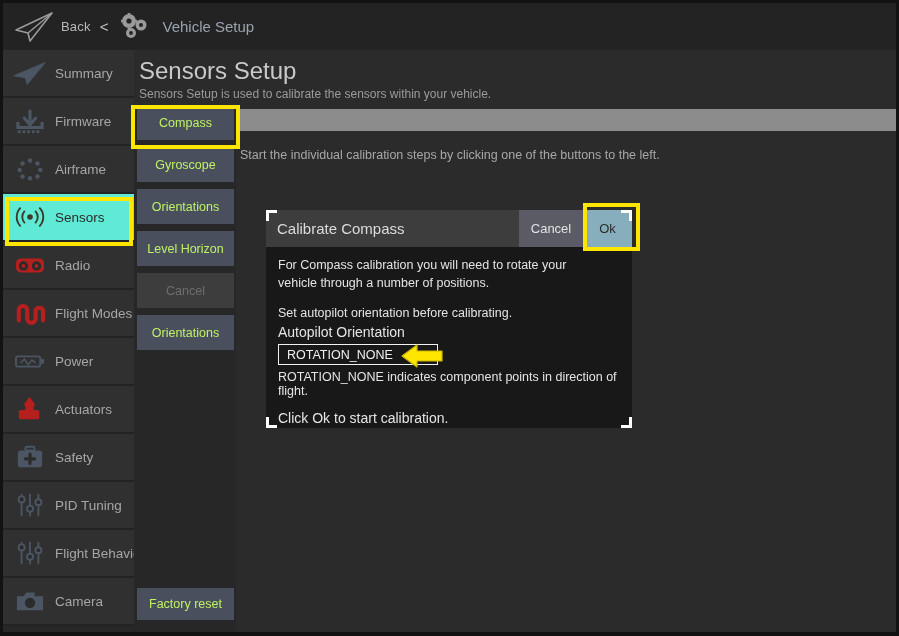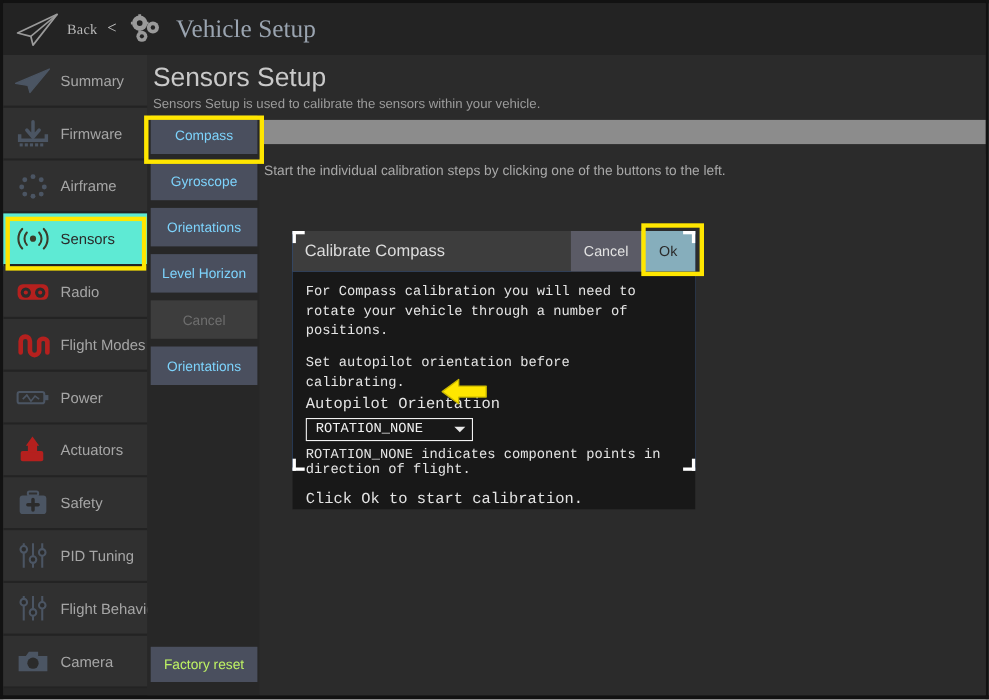--- a/index.html
+++ b/index.html
@@ -17,30 +17,30 @@
   
   .frame-top{position:absolute;left:0;top:0;width:899px;height:3px;background:#121212;}
   .frame-left{position:absolute;left:0;top:0;width:3px;height:636px;background:#121212;}
   .frame-right{position:absolute;right:0;top:0;width:3px;height:636px;background:#121212;}
   .frame-bottom{position:absolute;left:0;bottom:0;width:899px;height:4px;background:#121212;}
 
   
   .toolbar{
     position:absolute;left:3px;top:3px;width:893px;height:47px;
     background:#232323;
-    display:flex;align-items:center;font-family:Liberation Serif, serif;
+    display:flex;align-items:center;
   }
   .plane-icon{margin-left:10px;width:42px;height:34px;display:block;}
   .back-label{
     color:#b8b8b8;font-size:13px;margin-left:6px;letter-spacing:.2px;
   }
   .back-chevron{color:#c4c4c4;font-size:15px;margin-left:9px;}
   .gears-icon{margin-left:10px;width:33px;height:30px;display:block;}
   .toolbar-title{
-    color:#9aa4b0;font-size:23px;margin-left:11px;font-weight:400;
+    color:#9aa4b0;font-size:15px;margin-left:11px;font-weight:400;
   }
 
   
   .sidebar{
     position:absolute;left:3px;top:50px;width:131px;height:582px;
     background:#272727;
   }
   .nav-item{
     position:relative;height:48px;
     display:flex;align-items:center;
@@ -93,21 +93,21 @@
     background:#8c8c8c;
   }
 
   
   .btncol{
     position:absolute;left:0px;top:55px;width:102px;height:527px;
     background:#272727;
   }
   .cbtn{
     width:97px;height:35px;margin:0 0 7px 3px;
-    background:#4a4f5e;color:#7dd3fc;
+    background:#4a4f5e;color:#bef264;
     font-size:12.5px;display:flex;align-items:center;justify-content:center;
     box-sizing:border-box;border:none;font-family:inherit;
   }
   .cbtn.disabled{background:#3d3d3d;color:#6e6e6e;}
   .cbtn.first{margin-top:0;}
   .factory{
     position:absolute;left:3px;bottom:12px;width:97px;height:32px;
     background:#4a4f5e;color:#bef264;font-size:12.5px;
     display:flex;align-items:center;justify-content:center;border:none;font-family:inherit;
   }
@@ -138,23 +138,23 @@
     height:37px;width:64px;background:#5b5b66;color:#e2e2e2;
     font-size:13px;display:flex;align-items:center;justify-content:center;
     border:none;font-family:inherit;
   }
   .dlg-ok{
     height:37px;width:49px;background:#86aebc;color:#2b2b2b;
     font-size:13px;display:flex;align-items:center;justify-content:center;
     border:none;font-family:inherit;
   }
   .dlg-body{
-    position:absolute;left:0;top:37px;width:366px;height:216px;
+    position:absolute;left:0;top:37px;width:366px;height:181px;
     background:#181818;
-    padding:10px 12px 0 12px;box-sizing:border-box;font-family:Liberation Mono, monospace;
+    padding:10px 12px 0 12px;box-sizing:border-box;
   }
   .dlg-p{color:#e4e4e4;font-size:12.5px;line-height:1.42;margin:0 0 12px 0;max-width:330px;}
   .dlg-p.tight{margin-bottom:2px;}
   .dlg-label{color:#e4e4e4;font-size:14px;margin:0 0 4px 0;}
   .combo{
     display:inline-flex;align-items:center;
     border:1px solid #f2f2f2;background:#181818;
     height:21px;padding:0 6px 0 8px;box-sizing:border-box;gap:20px;
   }
   .combo .ctext{color:#f0f0f0;font-size:12.5px;}

